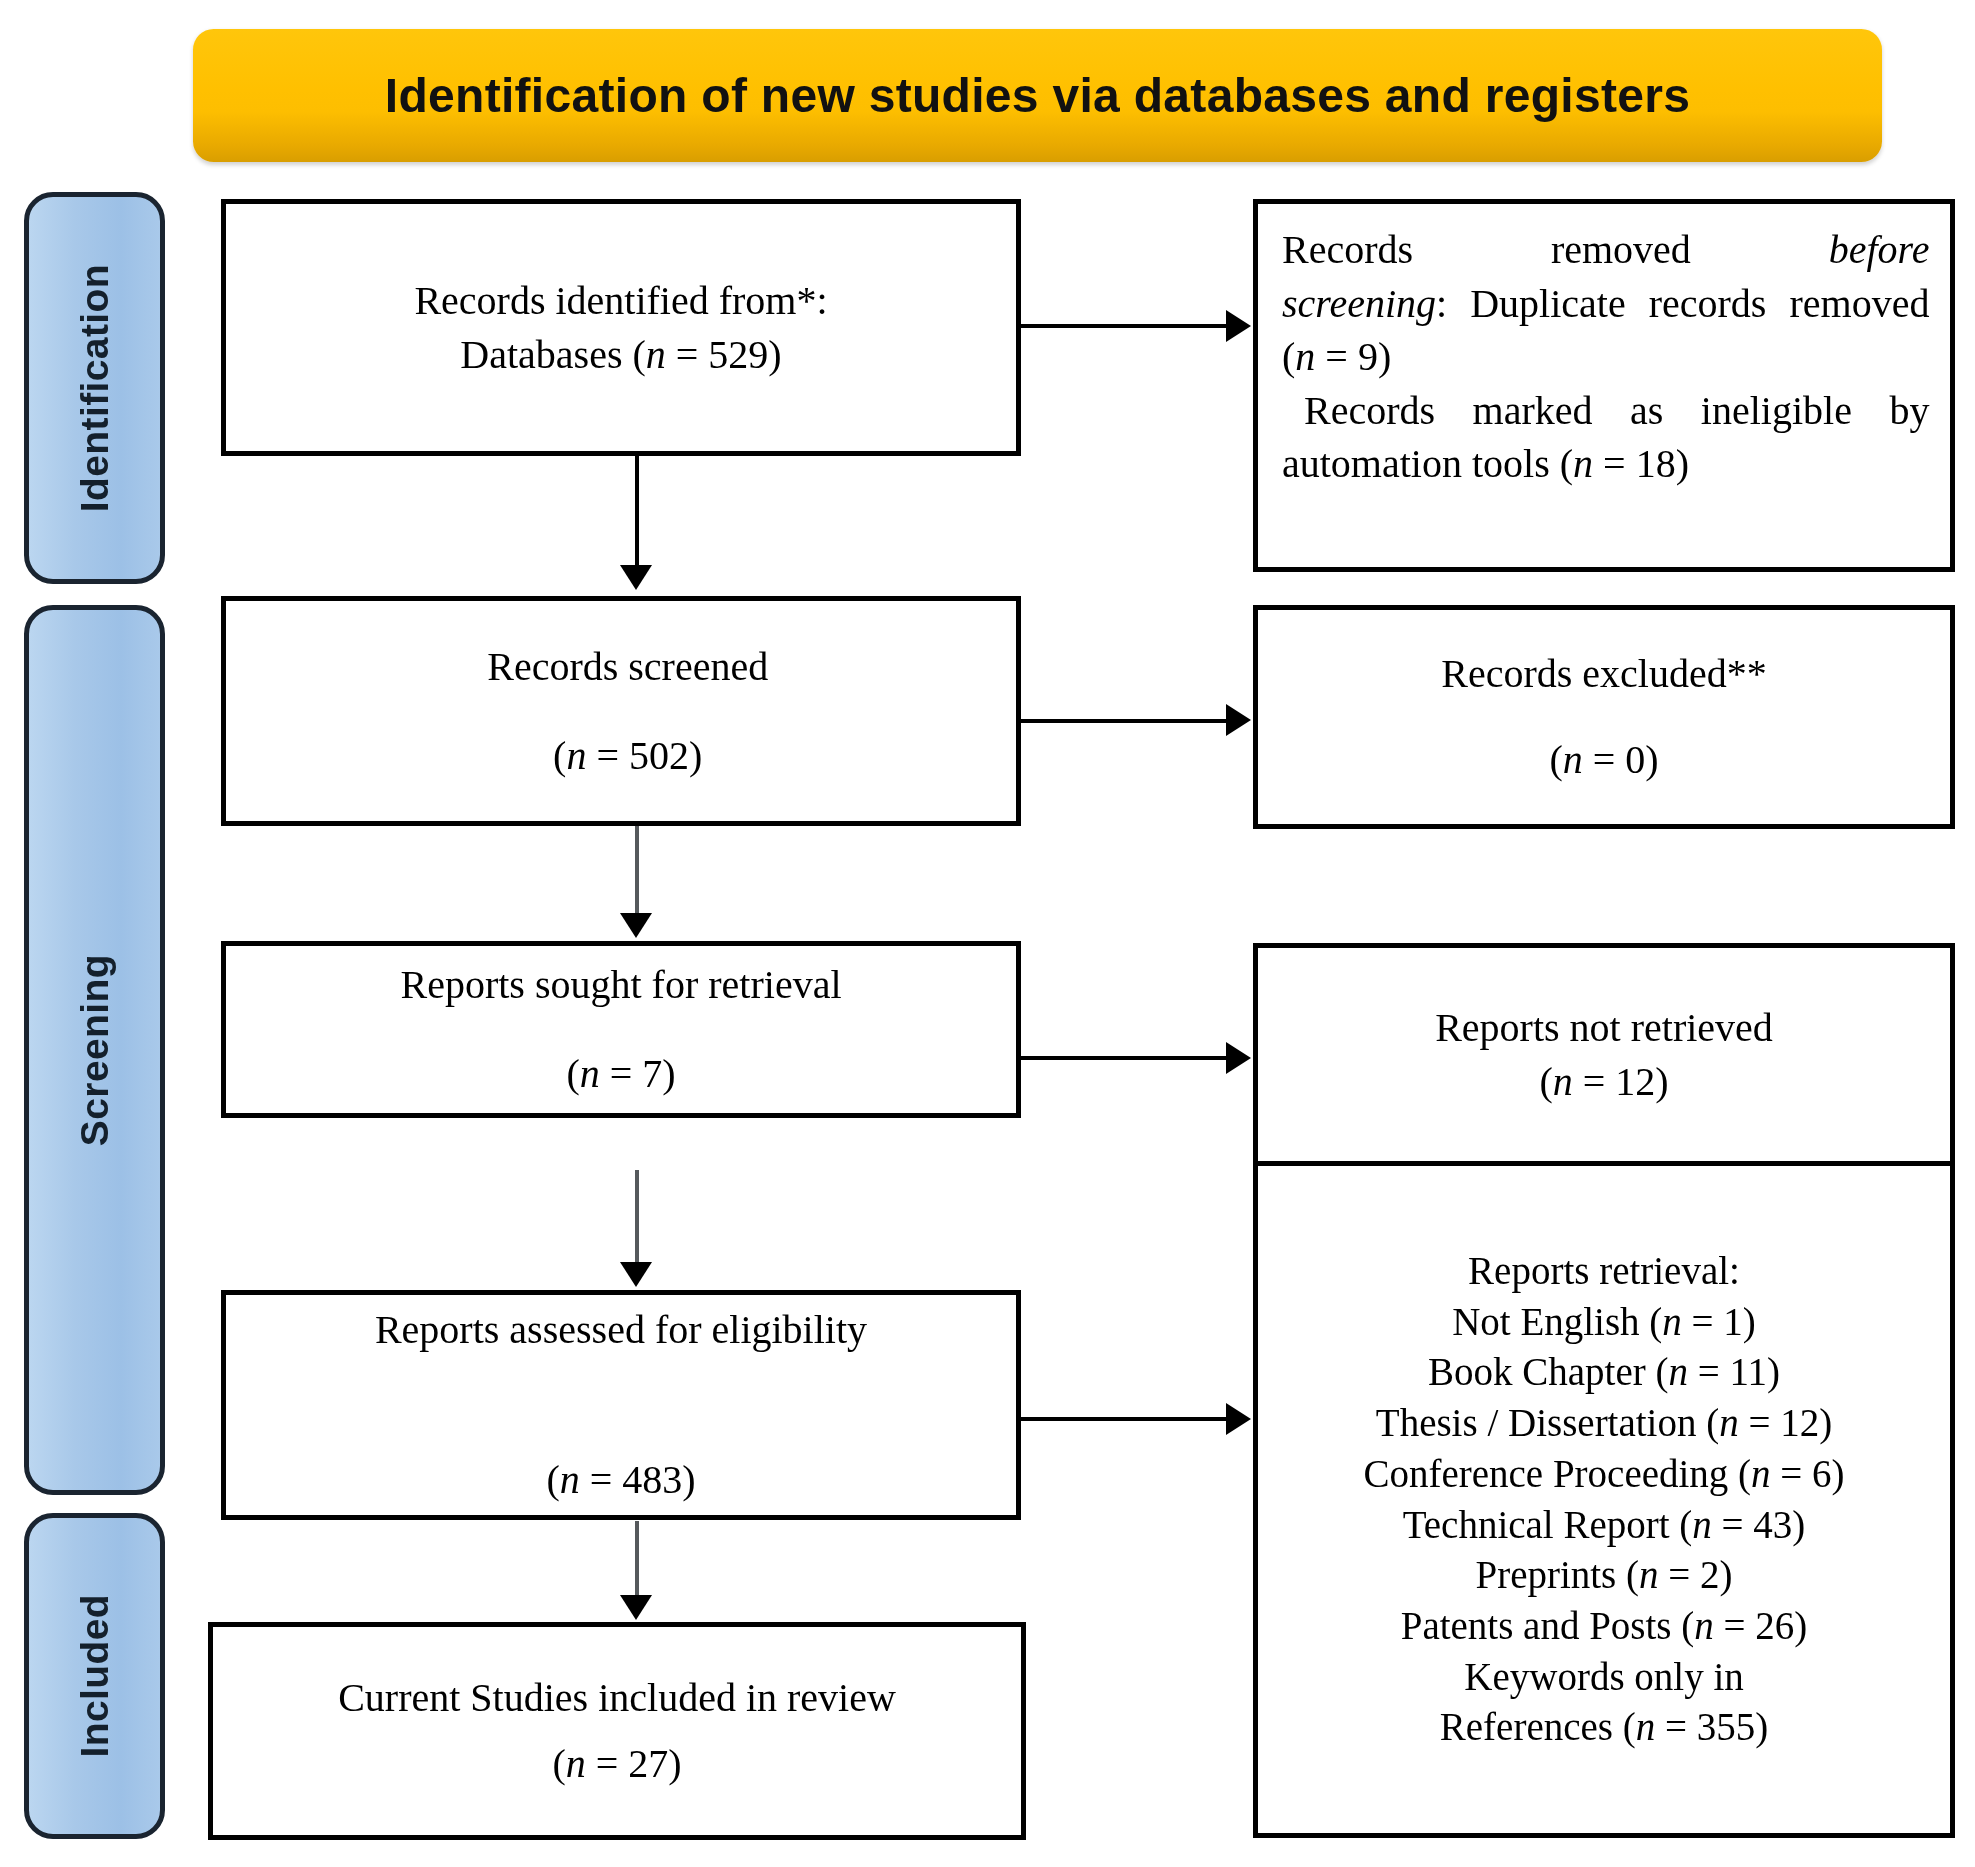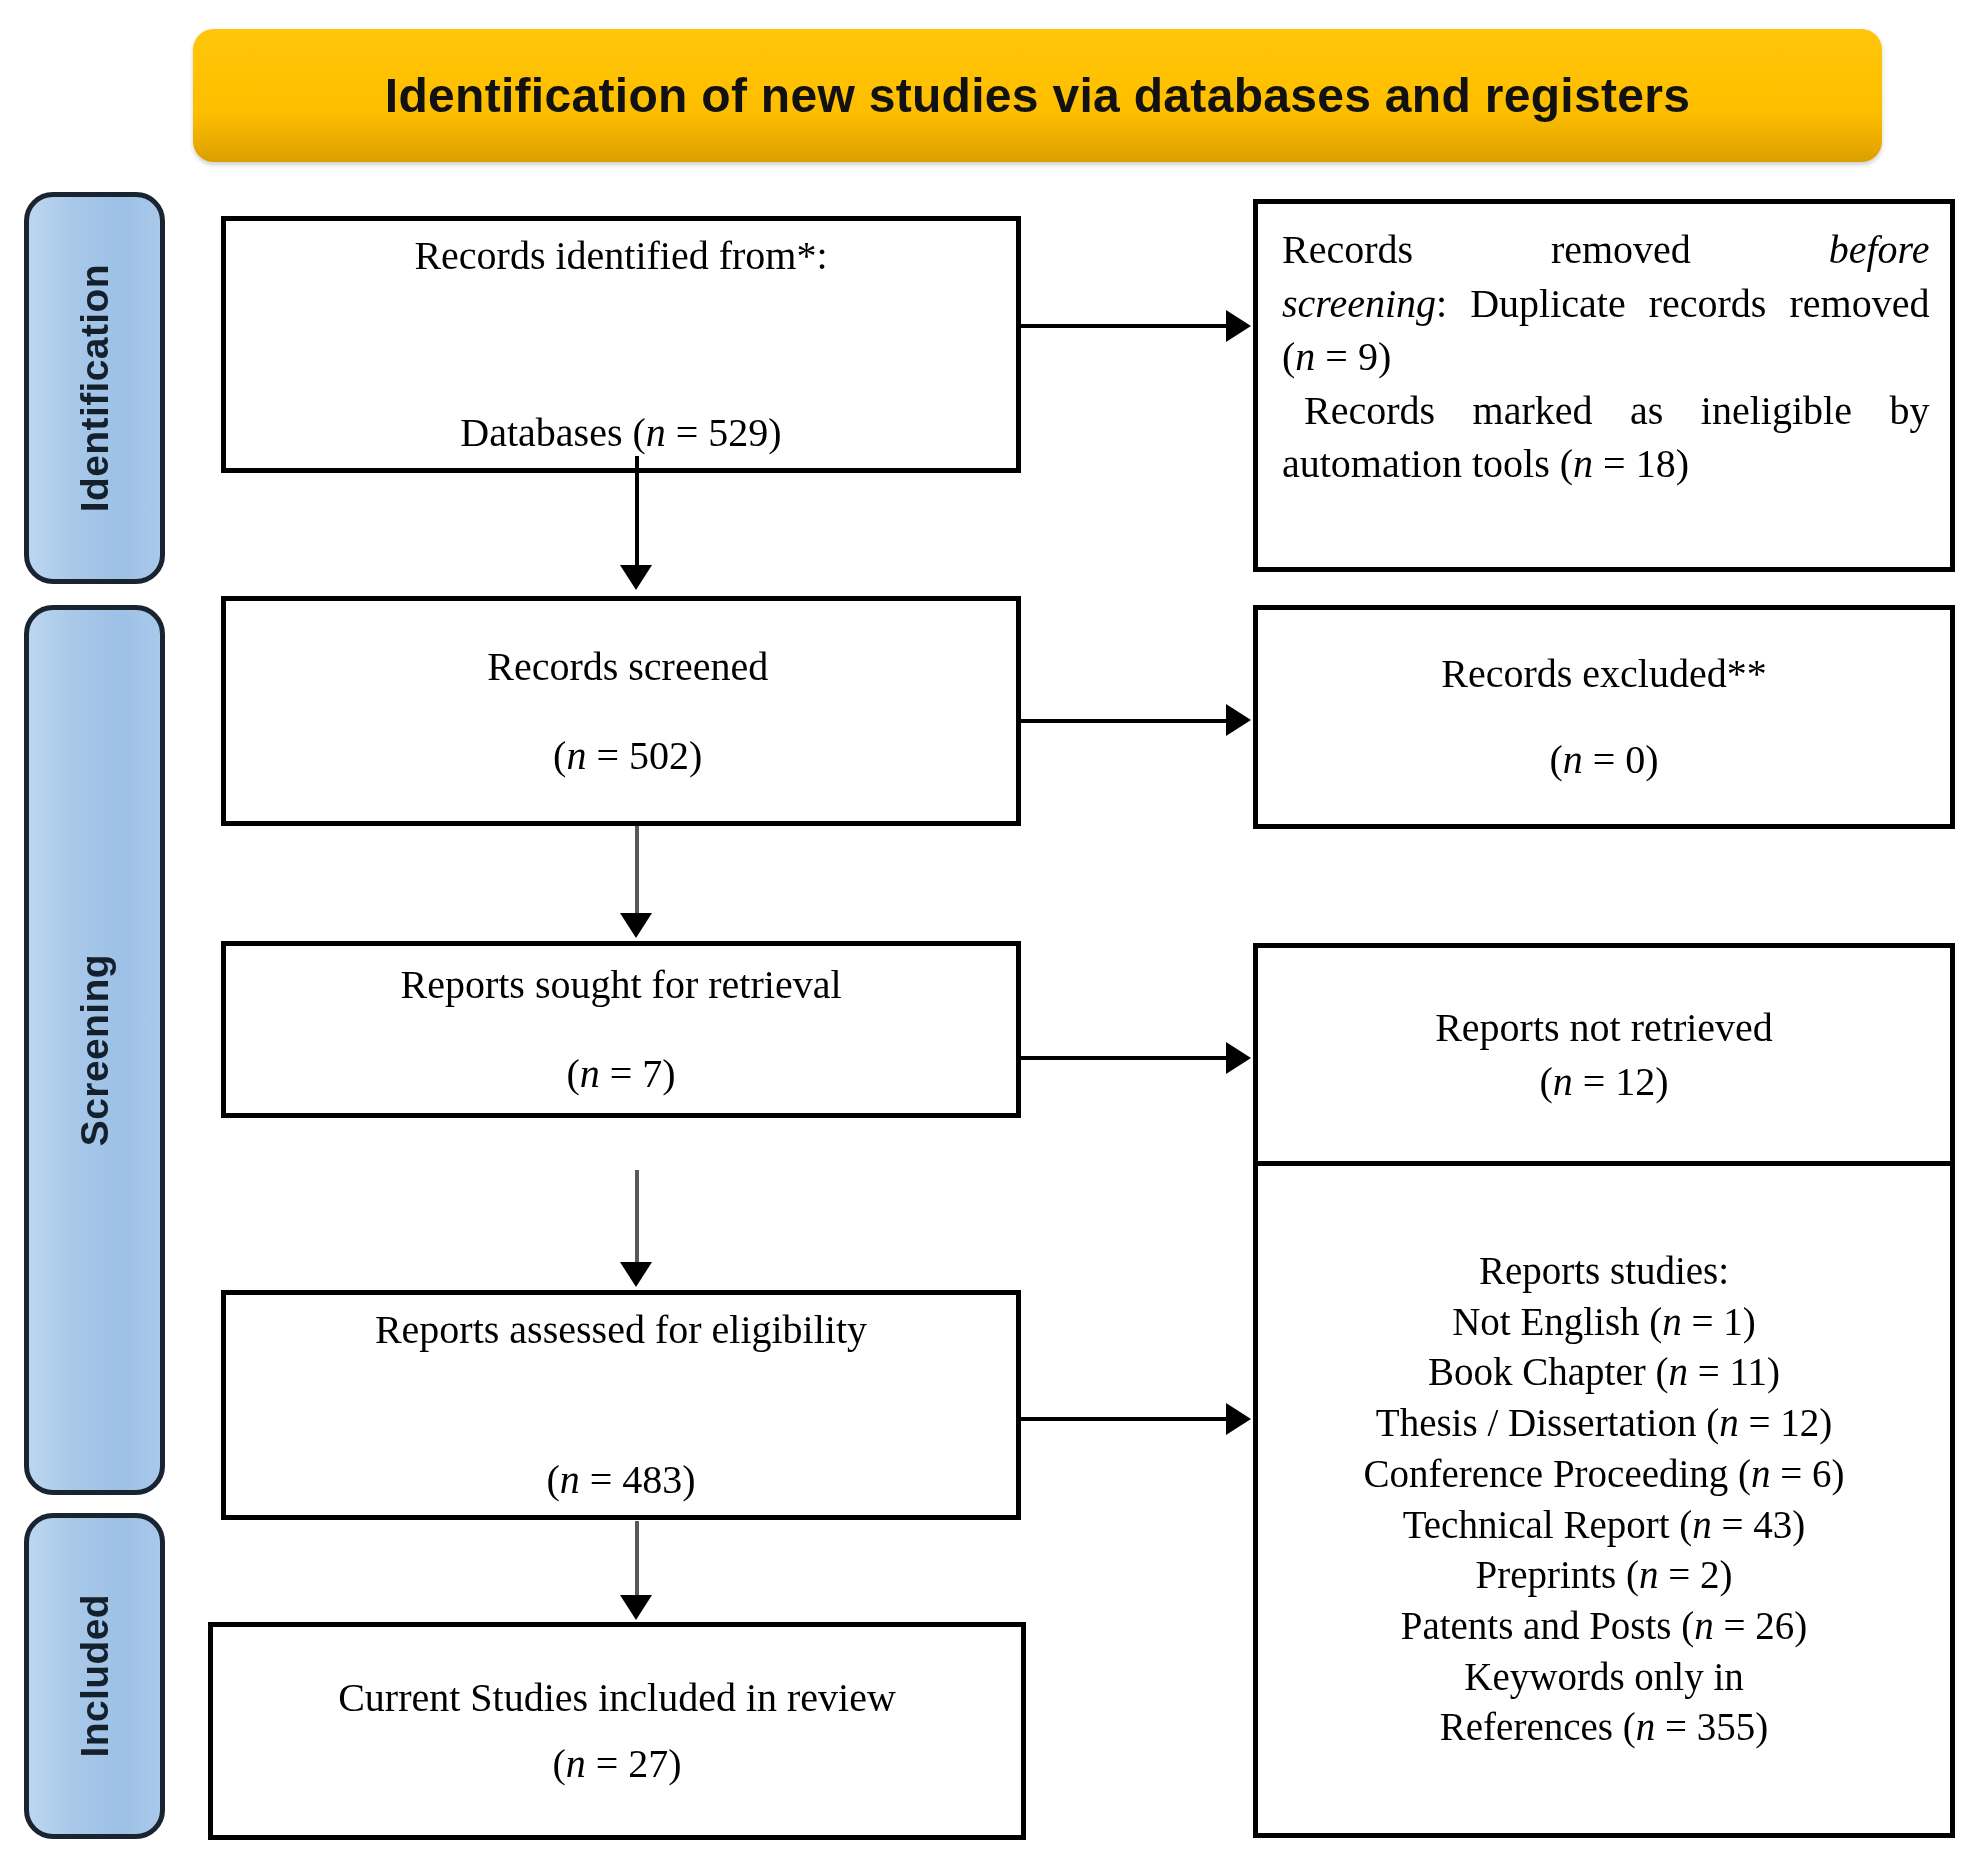--- a/index.html
+++ b/index.html
@@ -92,21 +92,21 @@
   }
   .box p { width: 100%; }
   .box .jt { text-align: justify; text-align-last: justify; }
   .box .jl { text-align: justify; text-align-last: left; }
   .box .ctr { text-align: center; }
 
   em { font-style: italic; }
   .nv { font-style: italic; }
 
   
-  #box-identified   { left: 221px; top: 216px;  width: 800px; height: 257px; justify-content: space-between; }
+  #box-identified   { left: 221px; top: 199px;  width: 800px; height: 257px; }
   #box-screened     { left: 221px; top: 596px;  width: 800px; height: 230px; padding-left: 34px; }
   #box-sought       { left: 221px; top: 941px; width: 800px; height: 177px; }
   #box-assessed     { left: 221px; top: 1290px; width: 800px; height: 230px; justify-content: space-between; }
   #box-included     { left: 208px; top: 1622px; width: 818px; height: 218px; }
 
   
   #box-removed      { left: 1253px; top: 199px;  width: 702px; height: 373px; }
   #box-excluded     { left: 1253px; top: 605px;  width: 702px; height: 224px; }
   #box-notretrieved { left: 1253px; top: 943px; width: 702px; height: 224px; }
   #box-repexcluded  { left: 1253px; top: 1161px; width: 702px; height: 677px;
@@ -187,21 +187,21 @@
     <p class="ctr" style="margin-bottom:32px"><span>Records excluded**</span></p>
     <p class="ctr"><span>(</span><span class="nv">n</span><span> = 0)</span></p>
   </div>
 
   <div class="box" id="box-notretrieved">
     <p class="ctr" style=""><span>Reports not retrieved</span></p>
     <p class="ctr"><span>(</span><span class="nv">n</span><span> = 12)</span></p>
   </div>
 
   <div class="box" id="box-repexcluded">
-    <p class="ctr"><span>Reports studies:</span></p>
+    <p class="ctr"><span>Reports retrieval:</span></p>
     <p class="ctr"><span>Not English (</span><span class="nv">n</span><span> = 1)</span></p>
     <p class="ctr"><span>Book Chapter (</span><span class="nv">n</span><span> = 11)</span></p>
     <p class="ctr"><span>Thesis / Dissertation (</span><span class="nv">n</span><span> = 12)</span></p>
     <p class="ctr"><span>Conference Proceeding (</span><span class="nv">n</span><span> = 6)</span></p>
     <p class="ctr"><span>Technical Report (</span><span class="nv">n</span><span> = 43)</span></p>
     <p class="ctr"><span>Preprints (</span><span class="nv">n</span><span> = 2)</span></p>
     <p class="ctr"><span>Patents and Posts (</span><span class="nv">n</span><span> = 26)</span></p>
     <p class="ctr"><span>Keywords only in</span></p>
     <p class="ctr"><span>References (</span><span class="nv">n</span><span> = 355)</span></p>
   </div>

